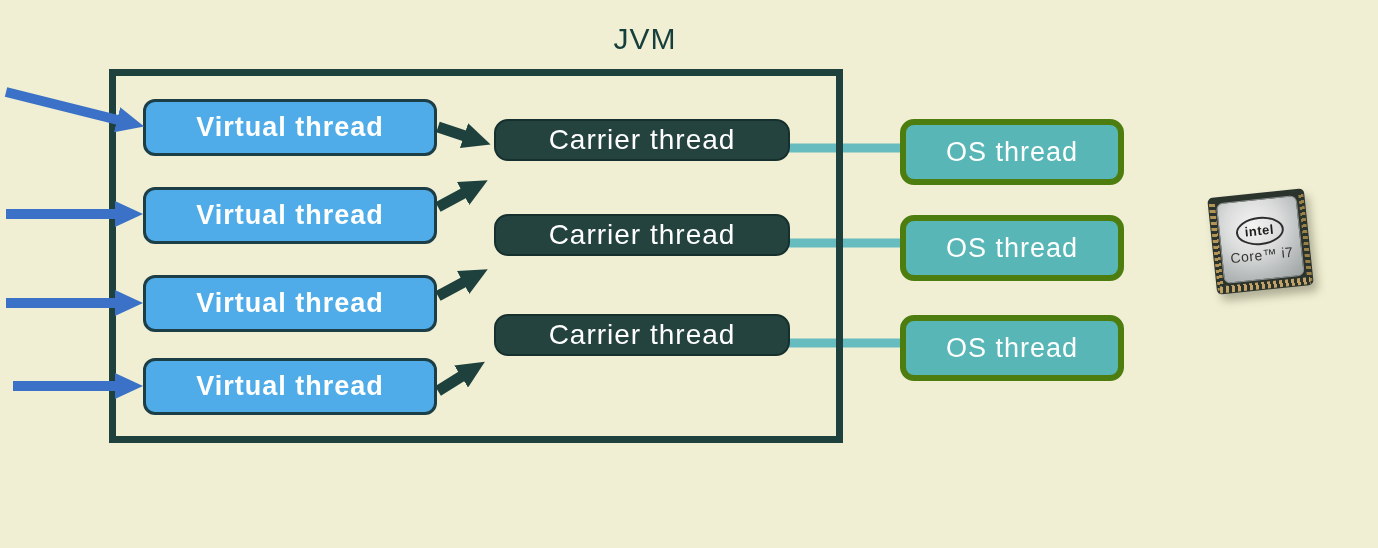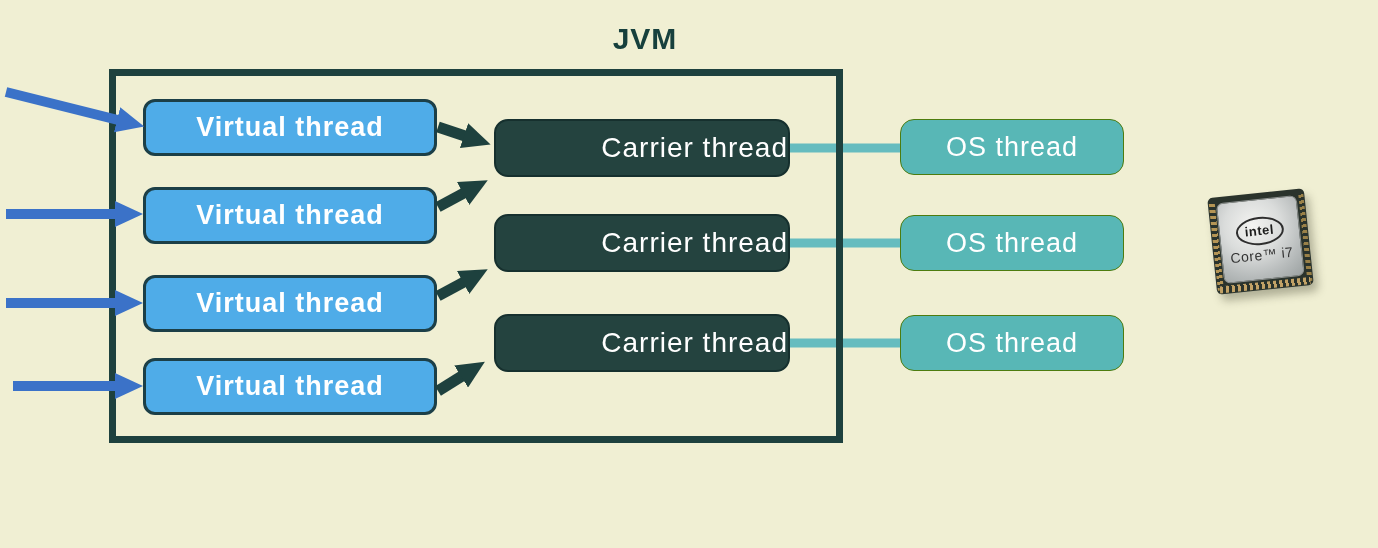--- a/index.html
+++ b/index.html
@@ -14,21 +14,21 @@
     background: #f0efd3;
     overflow: hidden;
   }
 
   
   .jvm-title {
     position: absolute;
     left: 595px; top: 22px; width: 100px;
     text-align: center;
     font-size: 30px;
-    font-weight: bold;
+    font-weight: normal;
     color: #17403d;
     letter-spacing: 1px;
     z-index: 4;
   }
   .jvm-box {
     position: absolute;
     left: 109px; top: 69px;
     width: 734px; height: 374px;
     border: 7px solid #1e413e;
     box-sizing: border-box;
@@ -49,31 +49,30 @@
   }
   .virtual-thread {
     left: 143px; width: 294px; height: 57px;
     background: #4face8;
     border: 3px solid #1c3f47;
     border-radius: 12px;
     font-size: 27px;
     font-weight: bold;
   }
   .carrier-thread {
-    left: 494px; width: 296px; height: 58px;
+    left: 494px; width: 296px; height: 42px;
     background: #24433f;
     border: 2px solid #16302e;
     border-radius: 14px;
     font-size: 28px;
-    justify-content: flex-end;
   }
   .os-thread {
-    left: 900px; width: 224px; height: 56px;
+    left: 900px; width: 224px; height: 66px;
     background: #58b7b6;
-    border: 1px solid #4d7c0f;
+    border: 6px solid #4d7c0f;
     border-radius: 14px;
     font-size: 27px;
   }
   .vt-1 { top: 99px; }
   .vt-2 { top: 187px; }
   .vt-3 { top: 275px; }
   .vt-4 { top: 358px; }
   .ct-1 { top: 119px; }
   .ct-2 { top: 214px; }
   .ct-3 { top: 314px; }

